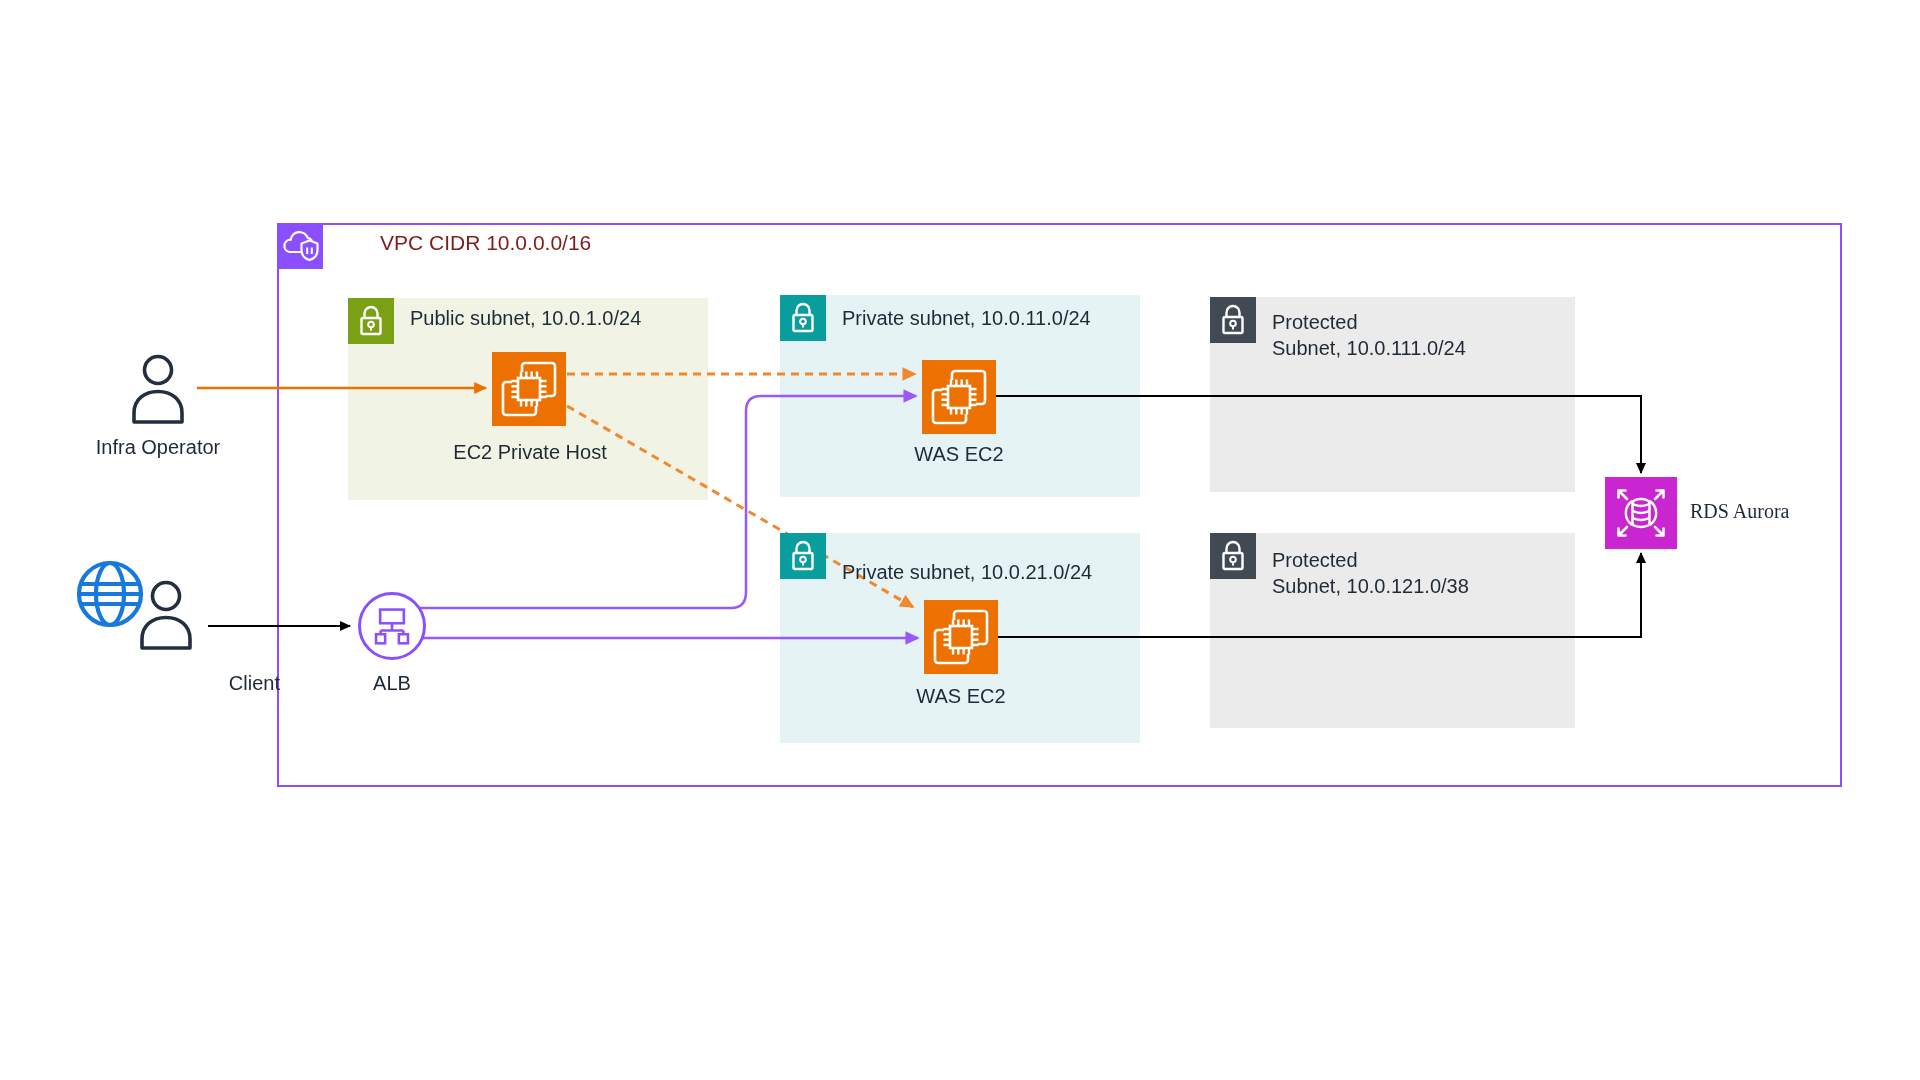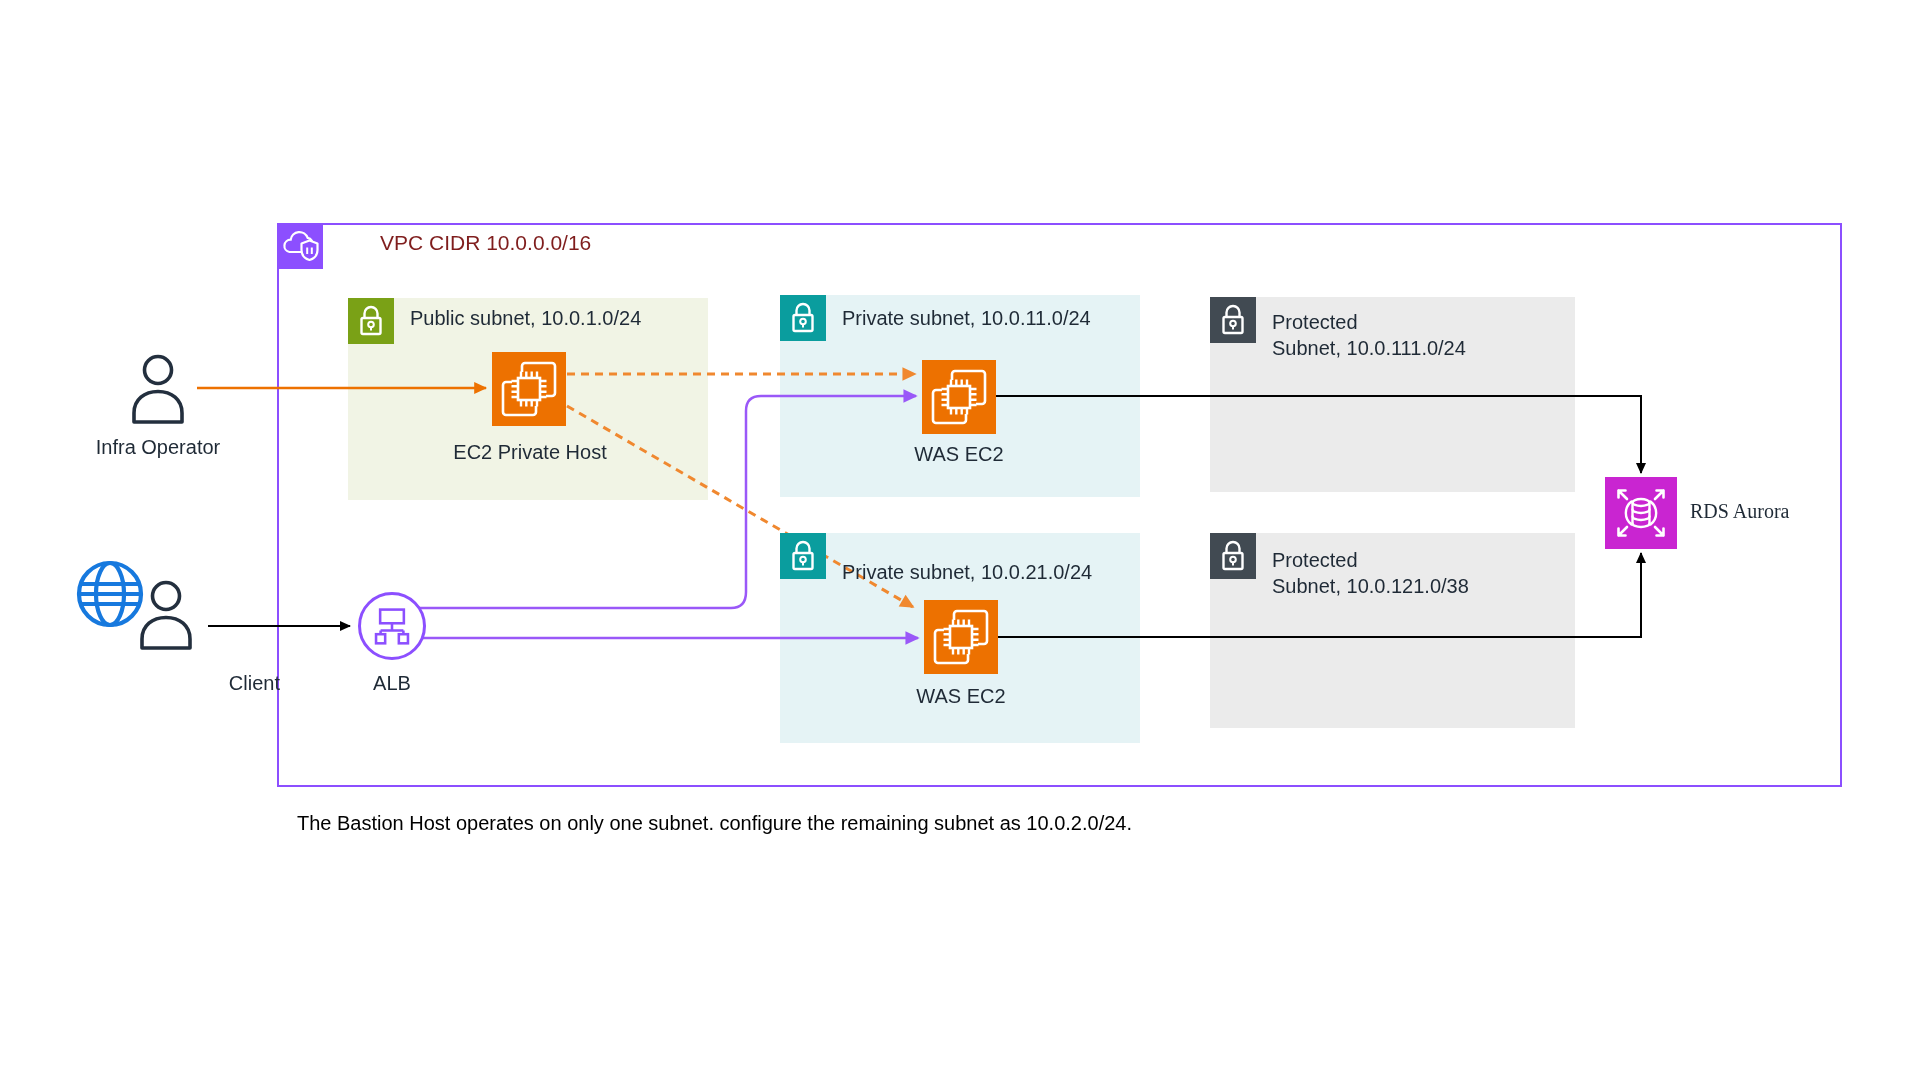--- a/index.html
+++ b/index.html
@@ -297,14 +297,13 @@
   </div>
 
   <div class="lbl lbl-center lbl-bastion">EC2 Private Host</div>
   <div class="lbl lbl-center lbl-was1">WAS EC2</div>
   <div class="lbl lbl-center lbl-was2">WAS EC2</div>
   <div class="lbl lbl-rds">RDS Aurora</div>
   <div class="lbl lbl-center lbl-alb">ALB</div>
   <div class="lbl lbl-center lbl-infra">Infra Operator</div>
   <div class="lbl lbl-center lbl-client">Client</div>
 
-  <div class="note">The Bastion Host operates on only one subnet. configure the remaining subnet as 10.0.2.0/24.</div>
 </div>
 
 </body></html>

